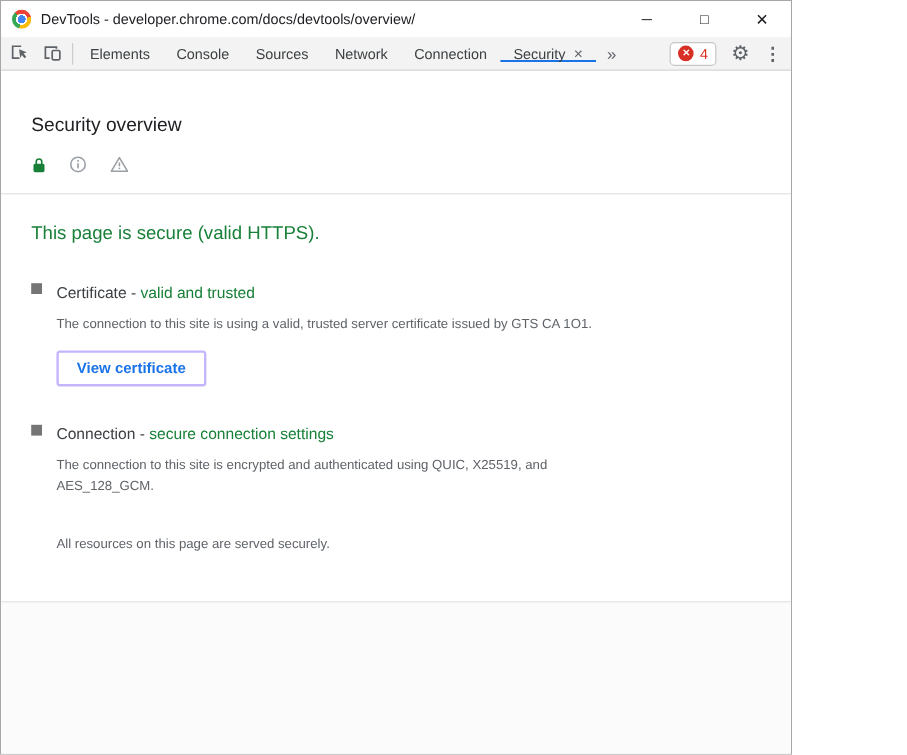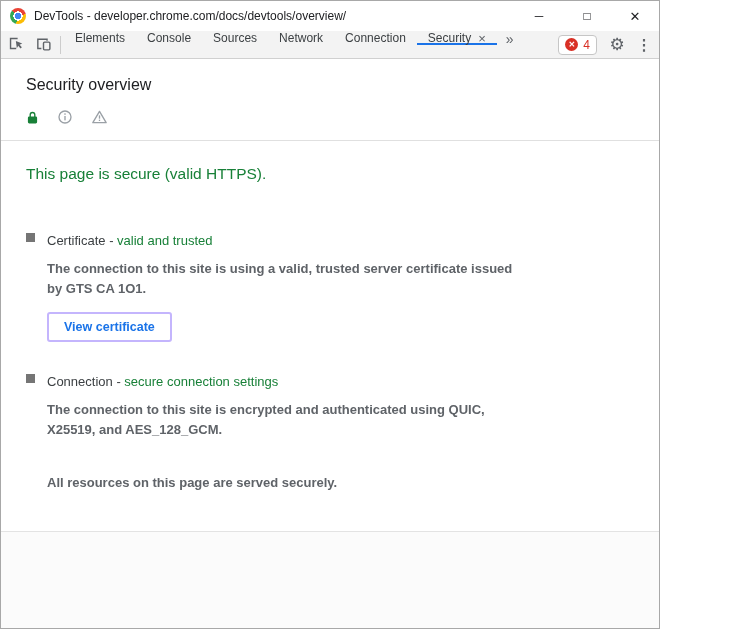--- a/index.html
+++ b/index.html
@@ -48,21 +48,21 @@
     border-bottom: 1px solid #d0d0d0;
     display: flex; align-items: center;
     font-size: 12px; color: #3c4043;
   }
   .tool-icon-btn {
     width: 28px; height: 26px;
     display: flex; align-items: center; justify-content: center;
     background: transparent; border: none; cursor: pointer;
   }
   .toolbar-sep { width: 1px; height: 18px; background: #ccc; margin: 0 3px; flex: 0 0 1px; }
-  .tabs { display: flex; height: 100%; align-items: flex-start; }
+  .tabs { display: flex; height: 100%; align-items: center; }
   .tab {
     display: flex; align-items: center;
     padding: 0 11px;
     background: transparent; border: none;
     font-size: 12px; color: #3c4043; cursor: pointer;
     font-family: "Liberation Sans", sans-serif;
     white-space: nowrap;
   }
   .tab.active { box-shadow: inset 0 -2px 0 #1a73e8; }
   .tab-close { margin-left: 7px; color: #5f6368; font-size: 13px; line-height: 1; }
@@ -108,36 +108,36 @@
     padding-left: 14px;
     color: #3c4043; cursor: pointer;
   }
   .sidebar-divider { border-top: 1px solid #ddd; margin-top: 13px; }
   .sidebar-section-title { padding: 15px 0 0 10px; color: #5f6368; }
   .sidebar-hint { padding: 11px 0 0 10px; color: #80868b; font-size: 12px; }
 
   
   .main { flex: 1; display: flex; flex-direction: column; background: #fff; min-width: 0; }
   .main-header { padding: 17px 0 0 25px; }
-  .main-title { font-size: 16px; font-weight: 400; color: #202124; }
+  .main-title { font-size: 16px; font-weight: 400; color: #202124; margin-top: 20px; }
   .icon-row { display: flex; align-items: center; gap: 18px; margin-top: 15px; }
   .main-divider { border-top: 1px solid #e0e0e0; margin-top: 11px; }
 
   .main-body { padding: 24px 25px 0 25px; }
-  .status-heading { color: #188038; font-size: 15.5px; margin-bottom: 50px; }
+  .status-heading { color: #188038; font-size: 15.5px; margin-bottom: 32px; }
 
   .section { margin-bottom: 32px; }
   .section-head { display: flex; align-items: flex-start; gap: 12px; cursor: default; }
   .bullet { width: 9px; height: 9px; background: #757575; flex: 0 0 9px; }
   .section-title { font-size: 13px; color: #3c4043; }
   .section-link { color: #188038; cursor: pointer; }
   .section-desc {
     margin: 11px 0 0 21px;
-    font-size: 13px; color: #5f6368;
-    max-width: 480px; line-height: 1.55; font-weight: bold;
+    font-size: 11px; color: #5f6368;
+    max-width: 480px; line-height: 1.55;
   }
   .view-cert-btn {
     margin: 13px 0 0 21px;
     padding: 6px 15px;
     background: #fff;
     border: 2px solid #c4b5fd; border-radius: 3px;
     color: #1a73e8; font-size: 12.5px; font-weight: bold;
     font-family: "Liberation Sans", sans-serif;
     cursor: pointer;
   }

